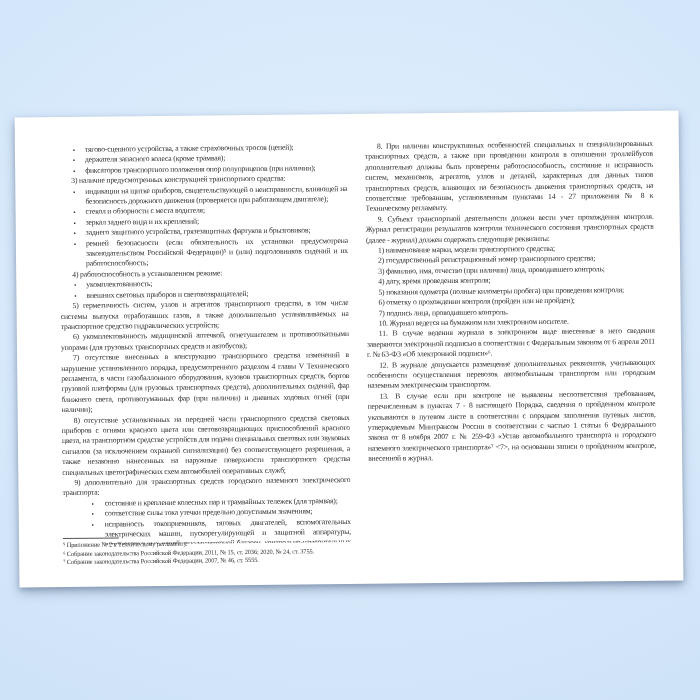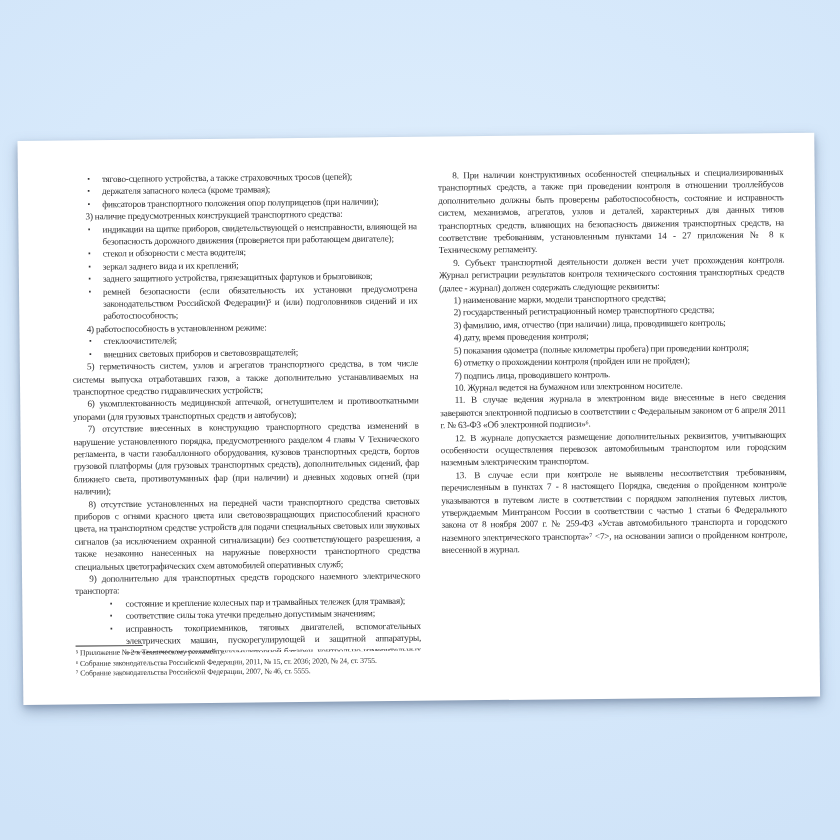--- a/index.html
+++ b/index.html
@@ -54,21 +54,21 @@
           <div class="item b1"><span class="marker">▪</span><span class="txt">тягово-сцепного устройства, а также страховочных тросов (цепей);</span></div>
           <div class="item b1"><span class="marker">▪</span><span class="txt">держателя запасного колеса (кроме трамвая);</span></div>
           <div class="item b1"><span class="marker">▪</span><span class="txt">фиксаторов транспортного положения опор полуприцепов (при наличии);</span></div>
           <div class="item num">3) наличие предусмотренных конструкцией транспортного средства:</div>
           <div class="item b1"><span class="marker">▪</span><span class="txt">индикации на щитке приборов, свидетельствующей о неисправности, влияющей на безопасность дорожного движения (проверяется при работающем двигателе);</span></div>
           <div class="item b1"><span class="marker">▪</span><span class="txt">стекол и обзорности с места водителя;</span></div>
           <div class="item b1"><span class="marker">▪</span><span class="txt">зеркал заднего вида и их креплений;</span></div>
           <div class="item b1"><span class="marker">▪</span><span class="txt">заднего защитного устройства, грязезащитных фартуков и брызговиков;</span></div>
           <div class="item b1"><span class="marker">▪</span><span class="txt">ремней безопасности (если обязательность их установки предусмотрена законодательством Российской Федерации)⁵ и (или) подголовников сидений и их работоспособность;</span></div>
           <div class="item num">4) работоспособность в установленном режиме:</div>
-          <div class="item b1"><span class="marker">▪</span><span class="txt">стеклоочистителей;</span></div>
+          <div class="item b1"><span class="marker">▪</span><span class="txt">укомплектованность;</span></div>
           <div class="item b1"><span class="marker">▪</span><span class="txt">внешних световых приборов и световозвращателей;</span></div>
           <div class="item num">5) герметичность систем, узлов и агрегатов транспортного средства, в том числе системы выпуска отработавших газов, а также дополнительно устанавливаемых на транспортное средство гидравлических устройств;</div>
           <div class="item num">6) укомплектованность медицинской аптечкой, огнетушителем и противооткатными упорами (для грузовых транспортных средств и автобусов);</div>
           <div class="item num">7) отсутствие внесенных в конструкцию транспортного средства изменений в нарушение установленного порядка, предусмотренного разделом 4 главы V Технического регламента, в части газобаллонного оборудования, кузовов транспортных средств, бортов грузовой платформы (для грузовых транспортных средств), дополнительных сидений, фар ближнего света, противотуманных фар (при наличии) и дневных ходовых огней (при наличии);</div>
           <div class="item num">8) отсутствие установленных на передней части транспортного средства световых приборов с огнями красного цвета или световозвращающих приспособлений красного цвета, на транспортном средстве устройств для подачи специальных световых или звуковых сигналов (за исключением охранной сигнализации) без соответствующего разрешения, а также незаконно нанесенных на наружные поверхности транспортного средства специальных цветографических схем автомобилей оперативных служб;</div>
           <div class="item num">9) дополнительно для транспортных средств городского наземного электрического транспорта:</div>
           <div class="item b2"><span class="marker">▪</span><span class="txt">состояние и крепление колесных пар и трамвайных тележек (для трамвая);</span></div>
           <div class="item b2"><span class="marker">▪</span><span class="txt">соответствие силы тока утечки предельно допустимым значениям;</span></div>
           <div class="item b2"><span class="marker">▪</span><span class="txt">исправность токоприемников, тяговых двигателей, вспомогательных электрических машин, пускорегулирующей и защитной аппаратуры, вспомогательных цепей, аккумуляторной батареи, контрольно-измерительных приборов электрического оборудования.</span></div>
         </div>

